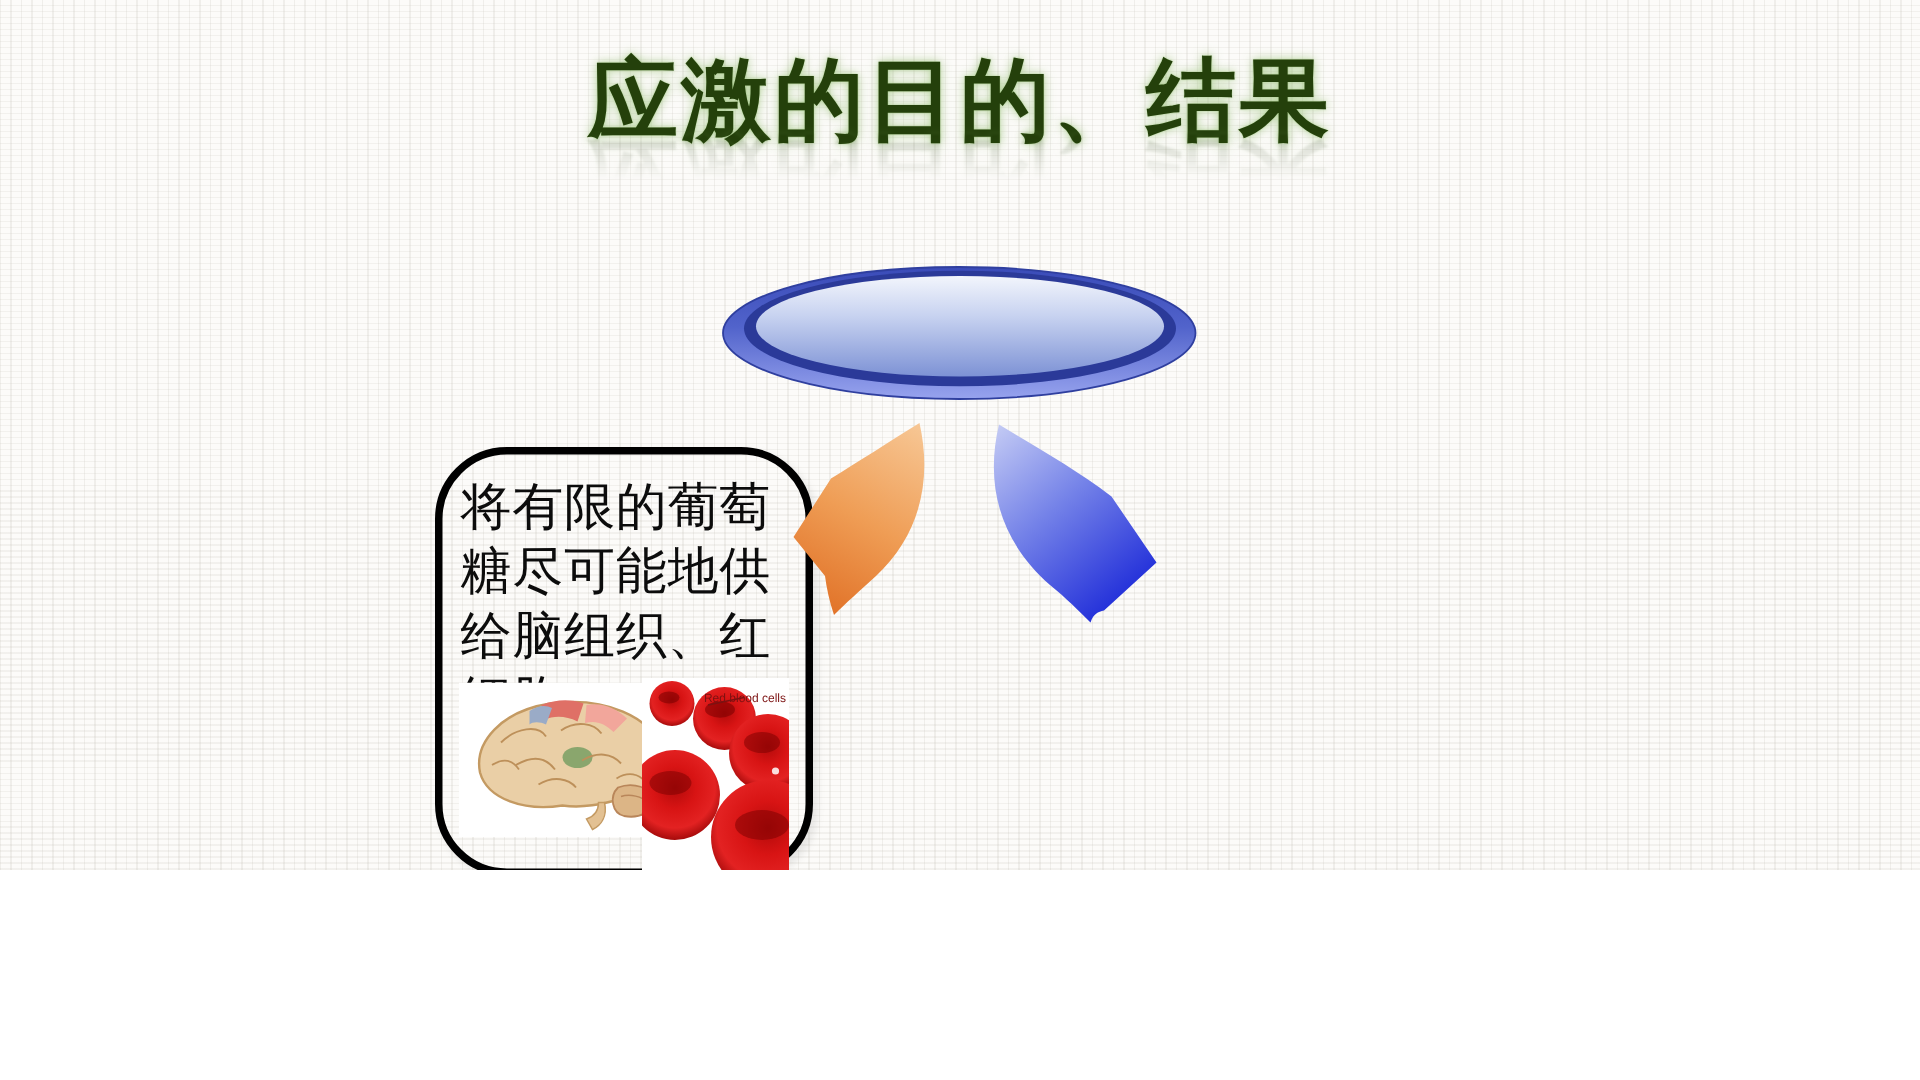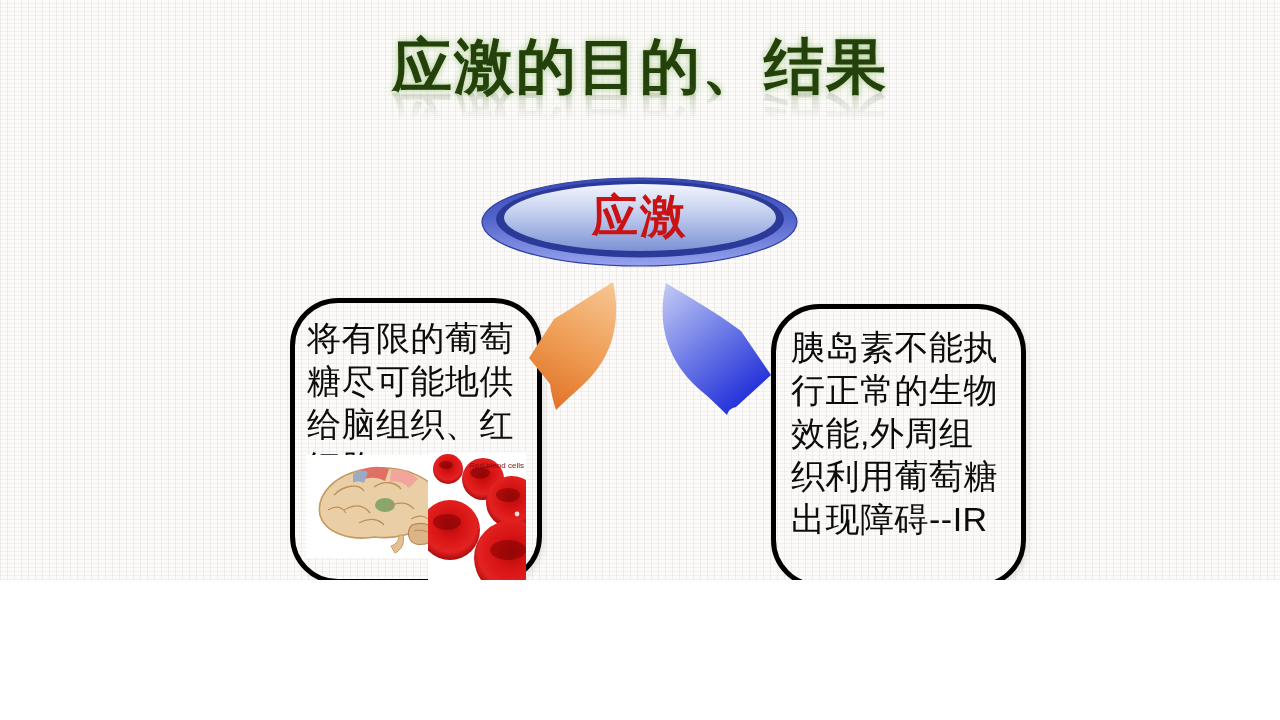--- a/index.html
+++ b/index.html
@@ -67,27 +67,20 @@
     <div class="slide-title slide-title--reflection" aria-hidden="true">应激的目的、结果</div>
   </div>
 
   <div class="result-box result-box--left">
     <div class="box-text box-text--left">将有限的葡萄
 糖尽可能地供
 给脑组织、红
 细胞</div>
   </div>
 
-  <div class="result-box result-box--right">
-    <div class="box-text box-text--right">胰岛素不能执
-行正常的生物
-效能,外周组
-织利用葡萄糖
-出现障碍--IR</div>
-  </div>
 
   <svg class="brain-img" viewBox="0 0 150 103" xmlns="http://www.w3.org/2000/svg">
     <rect x="0" y="0" width="150" height="103" fill="#ffffff"></rect>
     <path d="M14,60 C10,40 28,19 61,14 C97,9 129,23 135,45 C139,61 127,74 107,78 C95,81 83,84 69,82 C44,86 19,78 14,60 Z" fill="#eacfa6" stroke="#c49a62" stroke-width="1.6"></path>
     <path d="M55,15 C65,11 75,11 83,14 L79,26 C71,22 63,22 57,25 Z" fill="#df7066"></path>
     <path d="M85,15 C95,13 105,17 112,24 L103,33 C97,27 91,25 84,27 Z" fill="#f2a69b"></path>
     <path d="M47,19 C53,15 58,15 62,17 L58,28 C54,26 49,26 47,28 Z" fill="#9aabc7"></path>
     <ellipse cx="79" cy="50" rx="10" ry="7" fill="#7fa167" opacity="0.9"></ellipse>
     <path d="M28,40 C38,30 53,28 58,36" fill="none" stroke="#bd905a" stroke-width="1.3"></path>
     <path d="M38,55 C50,48 58,50 64,58" fill="none" stroke="#bd905a" stroke-width="1.3"></path>
@@ -160,15 +153,14 @@
 
     <path d="M613,282 C622,322 612,358 584,384 C573,394 564,402 556,410
              C553,401 551,392 550,384 L529,358 L554,319
              C572,308 592,295 613,282 Z" fill="url(#gOrange)"></path>
 
     <path d="M666,283 C656,325 668,362 700,390 C711,399 719,407 727,415
              C729,409 732,408 736,407 L771,375 L741,331
              C716,312 692,299 666,283 Z" fill="url(#gBlue)"></path>
   </svg>
 
-  <div class="oval-label">应激</div>
 
 </div>
 
 </body></html>

